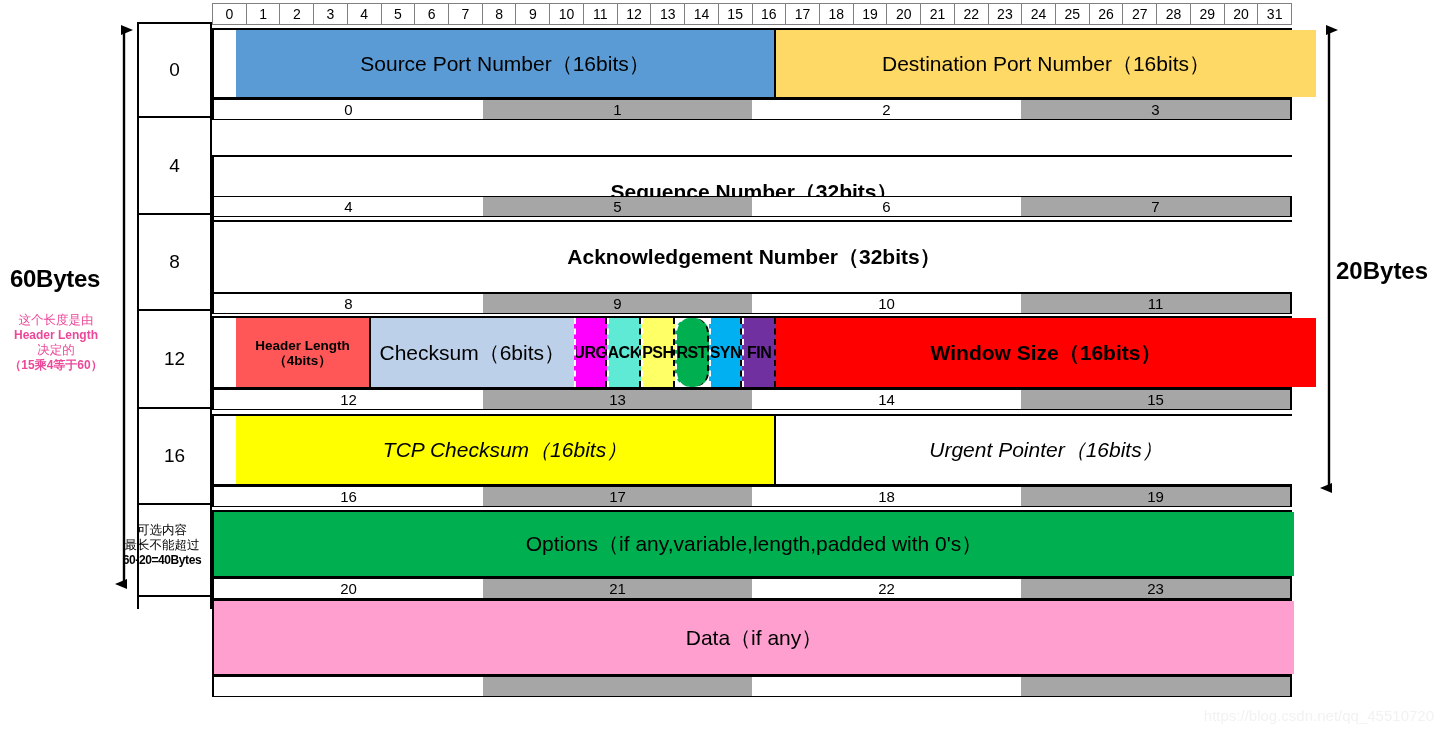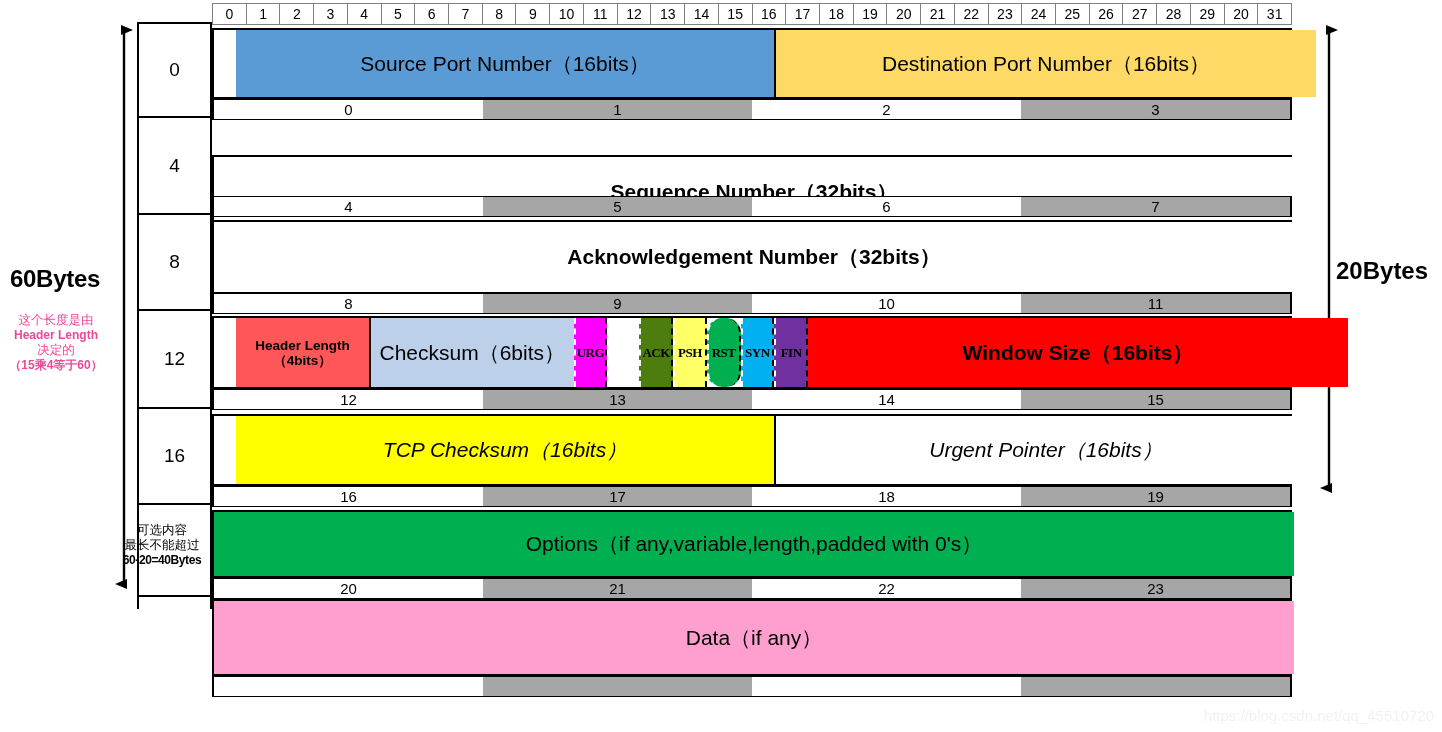--- a/index.html
+++ b/index.html
@@ -180,29 +180,28 @@
   }
   .byte-cell.white { background: #ffffff; }
   .byte-cell.gray  { background: #a6a6a6; }
 
   
   .flag-cell {
     display: flex;
     align-items: center;
     justify-content: center;
     box-sizing: border-box;
-    font-size: 13px;
+    font-size: 16px;
     font-weight: bold;
     color: #000;
     border-left: 2px dashed #ffffff;
     border-right: 2px dashed #000;
     overflow: hidden;
     white-space: nowrap;
     letter-spacing: -0.5px;
-    font-family: Liberation Serif, serif;
   }
 
   .hl-cell {
     font-size: 13.5px;
     font-weight: bold;
     line-height: 15px;
     white-space: normal;
   }
 
   
@@ -339,21 +338,21 @@
     <div class="field-row" style="top: 313px; height: 73px;">
       <div class="field-cell bold hl-cell divider-right" style="width: 135px; flex: 0 0 135px; background: rgb(255, 87, 87);">
         <span>Header Length（4bits）</span>
       </div>
       <div class="field-cell" style="width: 202.5px; flex: 0 0 202.5px; background: rgb(189, 208, 233);">
         <span>Checksum（6bits）</span>
       </div>
       <div class="field-cell bold flag-cell" style="width: 33.75px; flex: 0 0 33.75px; background: rgb(255, 0, 255);">
         <span>URG</span>
       </div>
-      <div class="field-cell bold flag-cell" style="width: 33.75px; flex: 0 0 33.75px; background: #4d7c0f; margin-left: 32px;">
+      <div class="field-cell bold flag-cell" style="width: 33.75px; flex: 0 0 33.75px; background: #5eead4;">
         <span>ACK</span>
       </div>
       <div class="field-cell bold flag-cell" style="width: 33.75px; flex: 0 0 33.75px; background: rgb(255, 255, 102);">
         <span>PSH</span>
       </div>
       <div class="field-cell bold flag-cell" style="width: 33.75px; flex: 0 0 33.75px; background: rgb(0, 176, 80); border-radius: 15px;">
         <span>RST</span>
       </div>
       <div class="field-cell bold flag-cell" style="width: 33.75px; flex: 0 0 33.75px; background: rgb(0, 176, 240);">
         <span>SYN</span>

